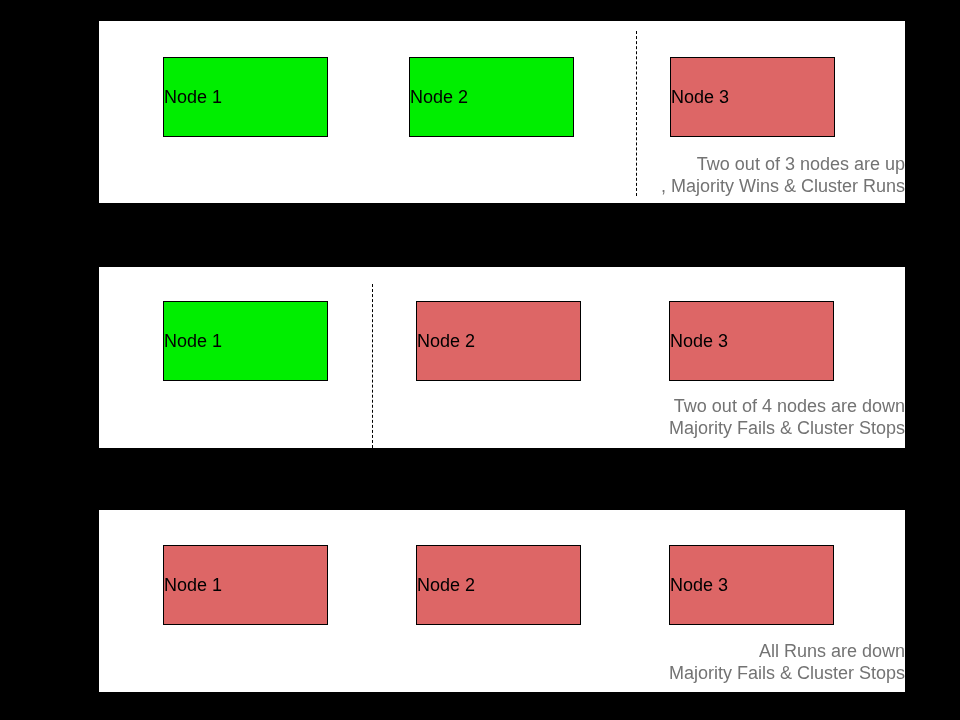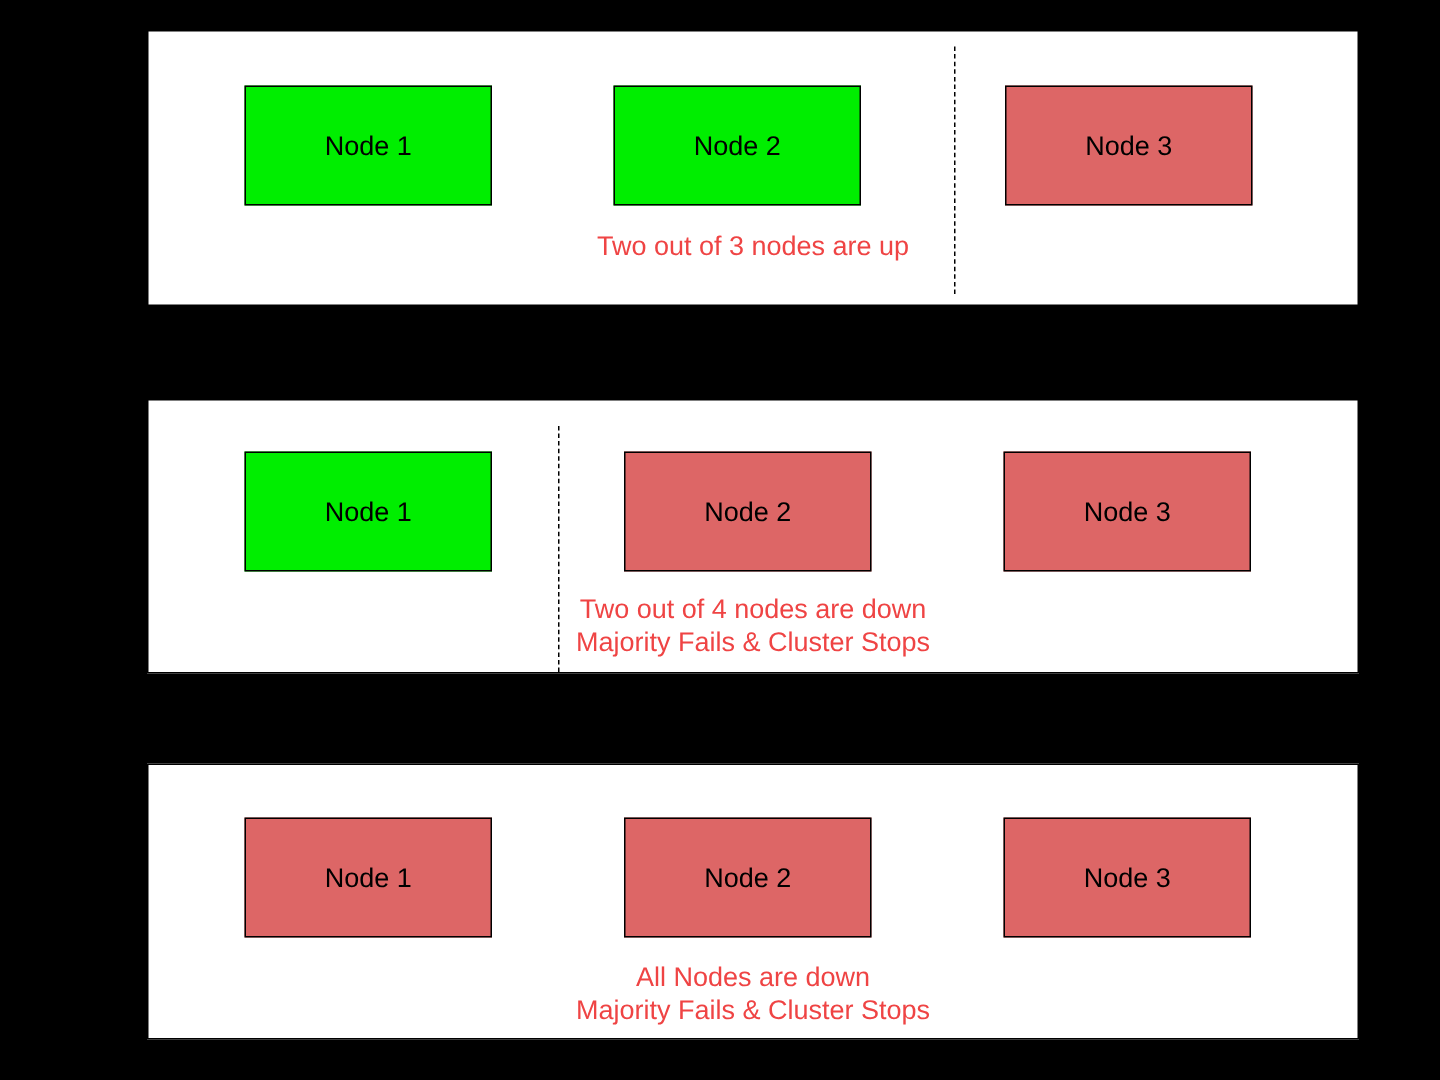--- a/index.html
+++ b/index.html
@@ -31,21 +31,20 @@
   #panel-3 { top: 509px; }
 
   .node {
     position: absolute;
     width: 165px;
     height: 80px;
     border: 1px solid #000000;
     box-sizing: border-box;
     display: flex;
     align-items: center;
-    justify-content: center;
     font-size: 18px;
     color: #000000;
   }
   #panel-1 .node { top: 36px; }
   #panel-2 .node { top: 34px; }
   #panel-3 .node { top: 35px; }
 
   #panel-1 .n1 { left: 64px; }
   #panel-1 .n2 { left: 310px; }
   #panel-1 .n3 { left: 571px; }
@@ -61,24 +60,24 @@
     width: 0;
     border-left: 1px dashed #000000;
   }
   #panel-1 .divider { left: 537px; top: 10px; height: 165px; }
   #panel-2 .divider { left: 273px; top: 17px; height: 164px; }
 
   .caption {
     position: absolute;
     left: 0;
     width: 100%;
-    text-align: center;
+    text-align: right;
     font-size: 18px;
     line-height: 22px;
-    color: #ef4444;
+    color: #737373;
     white-space: pre;
   }
   #panel-1 .caption { top: 132px; }
   #panel-2 .caption { top: 128px; }
   #panel-3 .caption { top: 130px; }
 </style>
 </head>
 <body>
 
 <div class="stage">
@@ -87,21 +86,21 @@
     <div class="node n1" style="background-color: rgb(0, 238, 0);">
       <span>Node 1</span>
     </div>
     <div class="node n2" style="background-color: rgb(0, 238, 0);">
       <span>Node 2</span>
     </div>
     <div class="divider"></div>
     <div class="node n3" style="background-color: rgb(221, 102, 102);">
       <span>Node 3</span>
     </div>
-    <div class="caption"><span>Two out of 3 nodes are up</span><br></div>
+    <div class="caption"><span>Two out of 3 nodes are up</span><br><span>, Majority Wins &amp; Cluster Runs</span></div>
   </div>
 
   <div class="panel" id="panel-2">
     <div class="node n1" style="background-color: rgb(0, 238, 0);">
       <span>Node 1</span>
     </div>
     <div class="divider"></div>
     <div class="node n2" style="background-color: rgb(221, 102, 102);">
       <span>Node 2</span>
     </div>
@@ -114,16 +113,16 @@
   <div class="panel" id="panel-3">
     <div class="node n1" style="background-color: rgb(221, 102, 102);">
       <span>Node 1</span>
     </div>
     <div class="node n2" style="background-color: rgb(221, 102, 102);">
       <span>Node 2</span>
     </div>
     <div class="node n3" style="background-color: rgb(221, 102, 102);">
       <span>Node 3</span>
     </div>
-    <div class="caption"><span>All Nodes are down</span><br><span>Majority Fails &amp; Cluster Stops</span></div>
+    <div class="caption"><span>All Runs are down</span><br><span>Majority Fails &amp; Cluster Stops</span></div>
   </div>
 
 </div>
 
 </body></html>

